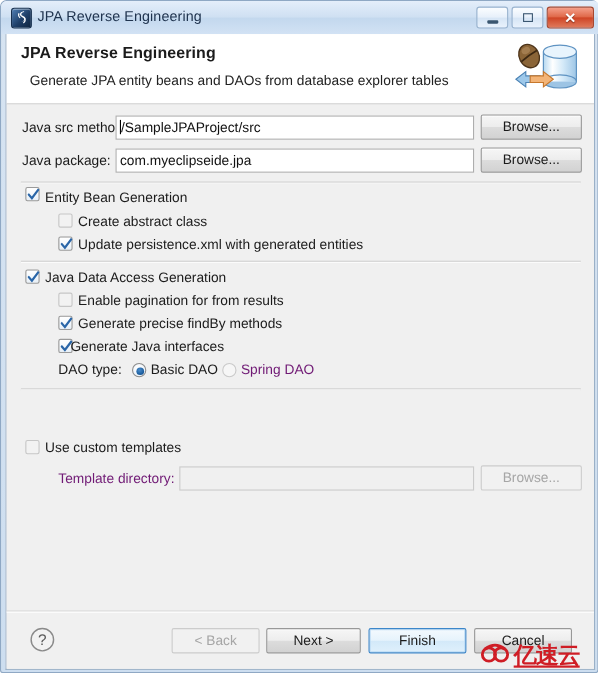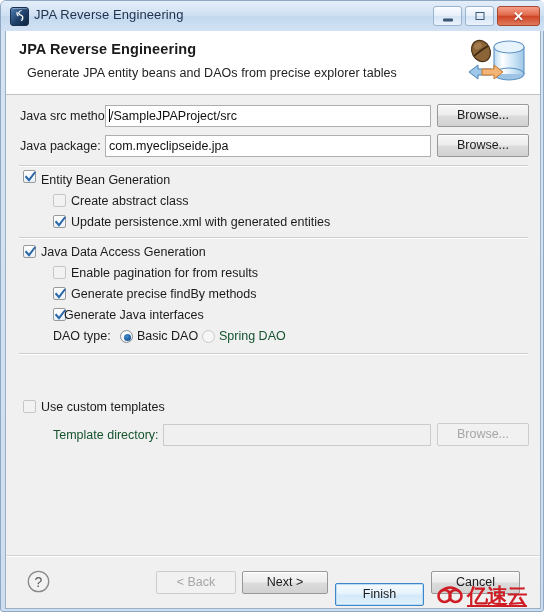--- a/index.html
+++ b/index.html
@@ -87,21 +87,21 @@
     background:#f0f0f0;
   }
   .sep{
     position:absolute;left:13px;right:12px;height:1px;
     background:#cfcfcf;border-bottom:1px solid #ffffff;
   }
   .lbl{
     position:absolute;font-size:12.5px;color:#1b1b1b;white-space:nowrap;
     line-height:22px;
   }
-  .lbl.disabled{color:#14532d;}
+  .lbl.disabled{color:#701a75;}
   .tfield{
     position:absolute;box-sizing:border-box;height:22px;
     background:#ffffff;border:1px solid #aeaeae;
     font-size:12.5px;color:#111;line-height:20px;padding:0 3px;
     overflow:hidden;white-space:nowrap;
   }
   .tfield.disabled{background:#f0f0f0;border:1px solid #cbcbcb;color:#a6a6a6;}
   .caret{
     display:inline-block;width:1px;height:13px;background:#000;
     vertical-align:-2px;margin-right:0px;
@@ -115,21 +115,20 @@
     box-shadow:inset 0 1px 0 #ffffff;
   }
   .btn.disabled{
     border:1px solid #cccccc;color:#a6a6a6;
     background:#f1f1f1;box-shadow:none;
   }
   .btn.default{
     border:1px solid #3c86c9;
     box-shadow:inset 0 0 0 1px #bcdcf5, inset 0 1px 0 #ffffff;
     background:linear-gradient(to bottom,#f4fafe 0%,#e6f3fc 48%,#d3e9f9 52%,#dff0fc 100%);
-    margin-top:12px;
   }
 
   
   .ck{position:absolute;width:13px;height:13px;box-sizing:border-box;
       border:1px solid #9a9a9a;border-radius:2px;
       background:linear-gradient(to bottom,#ffffff 0%,#f2f7fb 60%,#e7eff7 100%);
   }
   .ck.disabled{border:1px solid #c6c6c6;background:#f2f2f2;}
   .ck svg{position:absolute;left:1px;top:0px;}
   .rd{position:absolute;width:13px;height:13px;box-sizing:border-box;
@@ -185,21 +184,21 @@
       <div class="wbtn close">
         <span class="glyph close-glyph">✕</span>
       </div>
     </div>
   </div>
 
   <div class="client">
 
     <div class="banner">
       <div class="banner-title">JPA Reverse Engineering</div>
-      <div class="banner-sub">Generate JPA entity beans and DAOs from precise explorer tables</div>
+      <div class="banner-sub">Generate JPA entity beans and DAOs from database explorer tables</div>
       <div class="banner-art">
         <svg width="66" height="56" viewBox="0 0 66 56">
 
           <ellipse cx="44" cy="38" rx="15" ry="6" fill="#9dc4e4"></ellipse>
           <rect x="29" y="11" width="30" height="27" fill="#cfe6f7"></rect>
           <rect x="29" y="11" width="30" height="27" fill="url(#cylg)"></rect>
           <defs>
             <linearGradient id="cylg" x1="0" y1="0" x2="1" y2="0">
               <stop offset="0%" stop-color="#b6d8f0"></stop>
               <stop offset="28%" stop-color="#ffffff"></stop>

